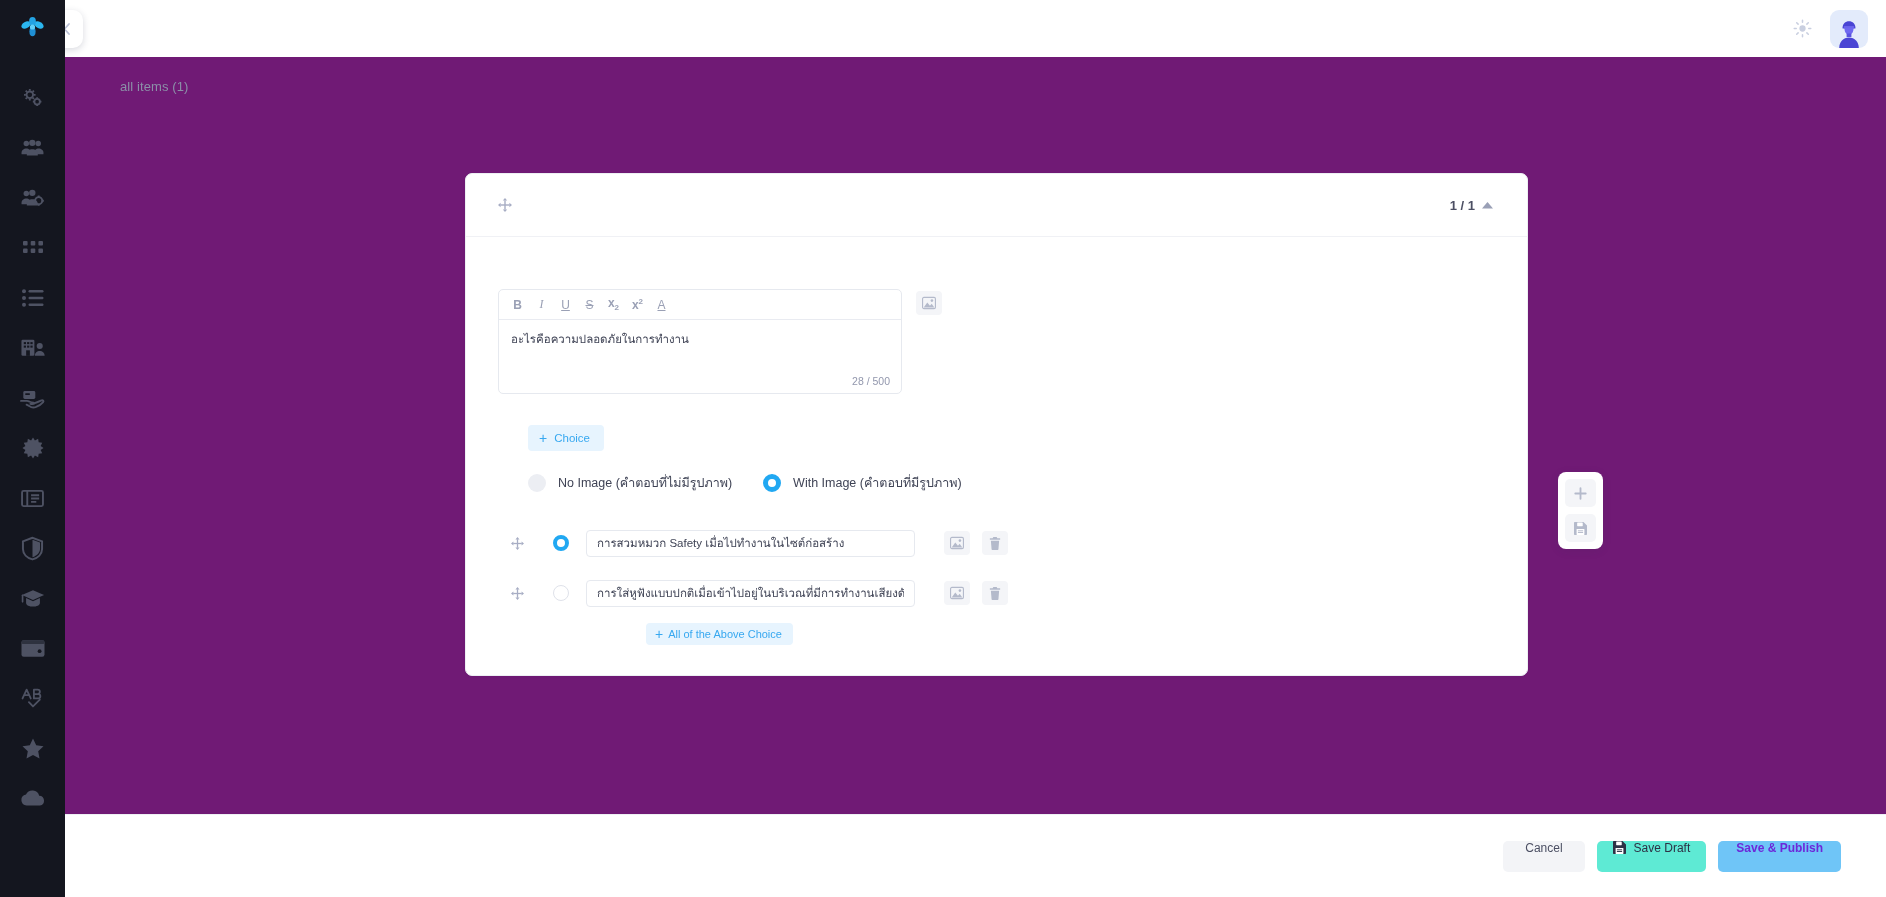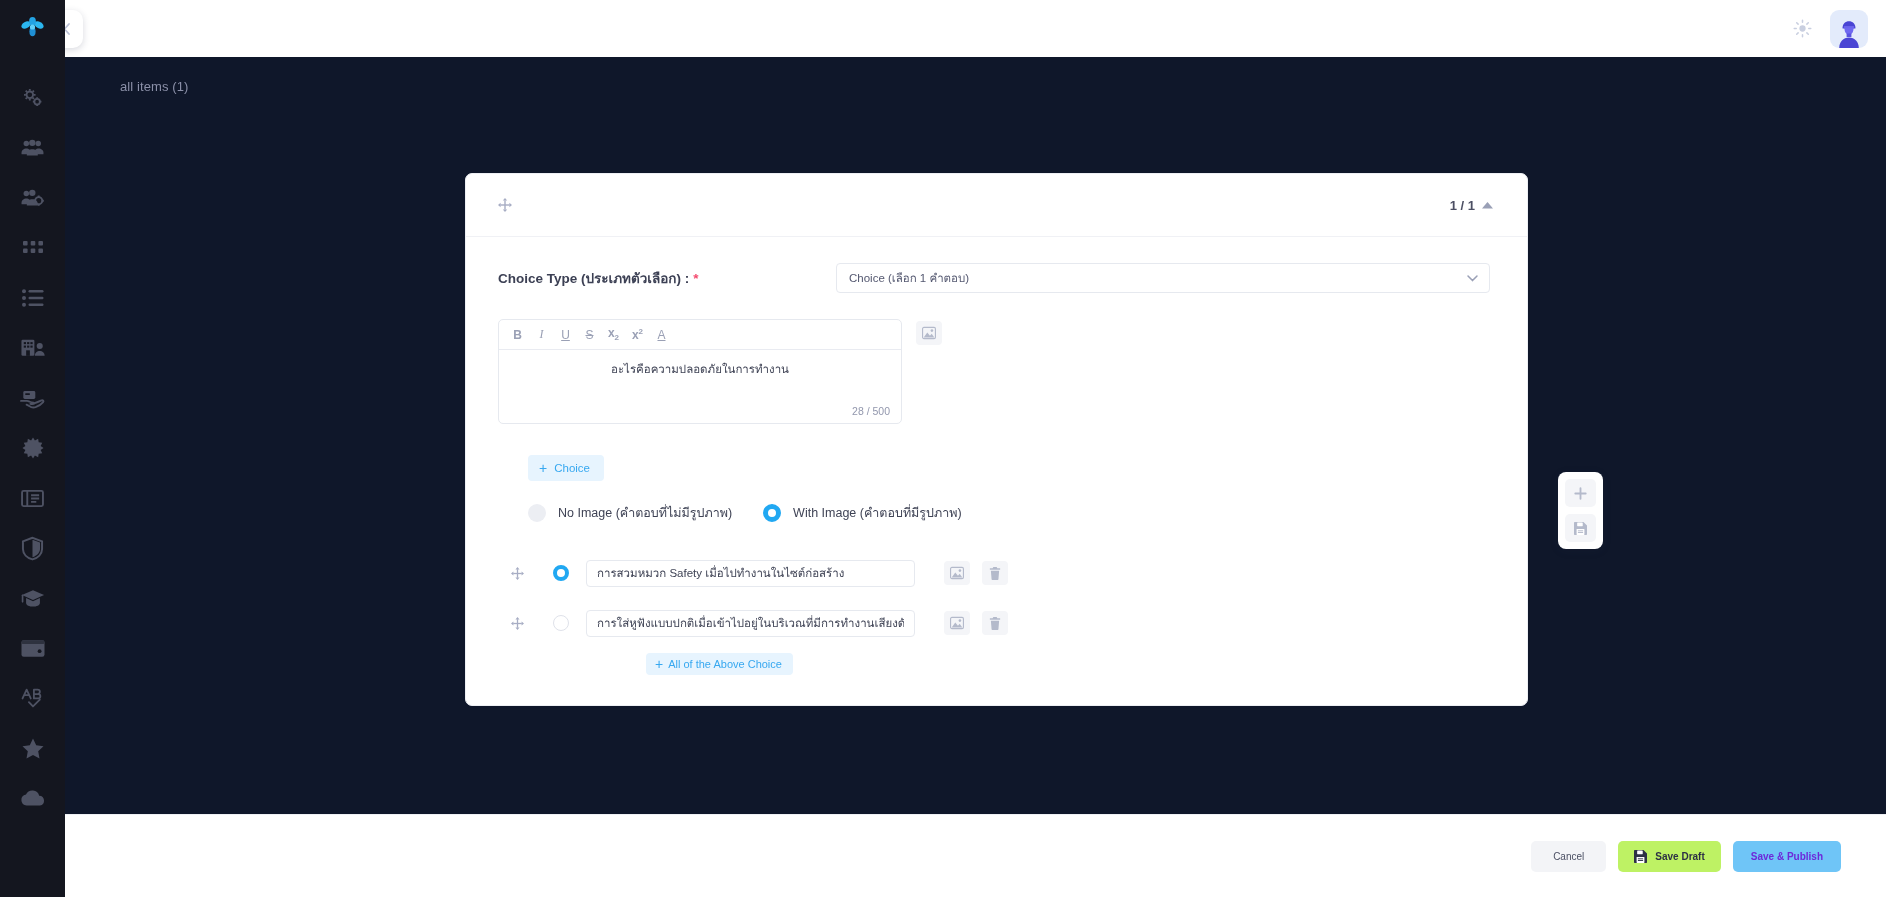--- a/index.html
+++ b/index.html
@@ -79,21 +79,21 @@
     border-radius: 9px;
     background: #e3ebfb;
     display: flex; align-items: flex-end; justify-content: center;
     overflow: hidden;
     cursor: pointer;
   }
 
   
   #scrollarea {
     flex: 1 1 auto;
-    background: #0f172a;
+    background: #701a75;
     position: relative;
     overflow: hidden;
   }
 
   #breadcrumb {
     padding: 22px 0 0 55px;
     font-size: 13px;
     color: #8b90a8;
     letter-spacing: .1px;
   }
@@ -173,21 +173,20 @@
   .tb-btn.u { text-decoration: underline; }
   .tb-btn.s { text-decoration: line-through; }
   .tb-btn.a { text-decoration: underline; }
   .tb-btn sub, .tb-btn sup { font-size: 8px; }
   .editor-body {
     height: 73px;
     padding: 10px 12px 0 12px;
     font-size: 11.5px; color: #3f4355;
     position: relative;
     cursor: text;
-    text-align: center;
   }
   .char-count {
     position: absolute;
     right: 11px; bottom: 6px;
     font-size: 10.5px; color: #9297ad;
   }
   .img-btn {
     width: 26px; height: 24px;
     background: #f4f5f8;
     border-radius: 4px;
@@ -297,27 +296,27 @@
     background: #ffffff;
     border-top: 1px solid #eef0f4;
     display: flex; align-items: center;
     justify-content: flex-end;
     padding-right: 45px;
     gap: 12px;
   }
   .ft-btn {
     height: 31px;
     border: none; border-radius: 5px;
-    font-size: 10px;
+    font-size: 12px;
     font-family: "Liberation Sans", sans-serif;
     cursor: pointer;
-    display: inline-flex; align-items: center; gap: 8px;
+    display: inline-flex; gap: 8px;
   }
   #btn-cancel { background: #f3f4f7; color: #4b4f63; padding: 0 22px; }
-  #btn-draft { background: #bef264; color: #2d3145; padding: 0 16px; font-weight: 700; }
+  #btn-draft { background: #5eead4; color: #2d3145; padding: 0 16px; font-weight: 400; }
   #btn-publish { background: #6fc5f7; color: #6d28d9; padding: 0 18px; font-weight: 700; }
 
   svg { overflow: visible; }
 </style>
 </head>
 <body>
 
 <div id="sidebar">
   <div id="sidebar-logo">
     <svg width="26" height="24" viewBox="0 0 26 24" fill="none">
@@ -520,31 +519,20 @@
         <div id="pager">
           <span>1 / 1</span>
           <svg width="11" height="7" viewBox="0 0 11 7" fill="#9aa0b6">
             <path d="M5.5 0 11 6.4H0z"></path>
           </svg>
         </div>
       </div>
 
       <div id="card-body">
 
-        <div class="form-row">
-          <div class="form-label">
-            <span>Choice Type (ประเภทตัวเลือก) :</span><span class="req">*</span>
-          </div>
-          <div class="select-box">
-            <span>Choice (เลือก 1 คำตอบ)</span>
-            <svg width="11" height="7" viewBox="0 0 11 7" fill="none" stroke="#9aa0b6" stroke-width="1.5" stroke-linecap="round" stroke-linejoin="round">
-              <path d="M1 1l4.5 4.6L10 1"></path>
-            </svg>
-          </div>
-        </div>
 
         <div class="form-row" style="margin-top:26px;">
 
           <div class="editor-wrap">
             <div class="editor">
               <div class="editor-toolbar">
                 <div class="tb-btn b">B</div>
                 <div class="tb-btn i">I</div>
                 <div class="tb-btn u">U</div>
                 <div class="tb-btn s">S</div>

